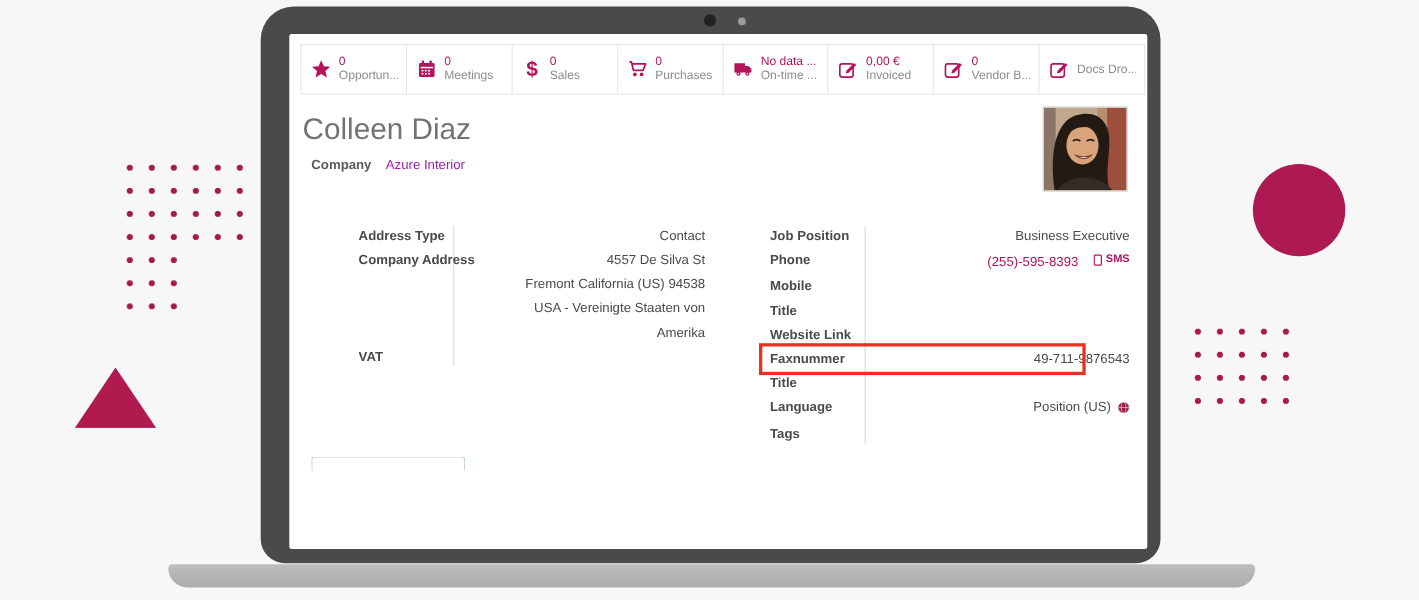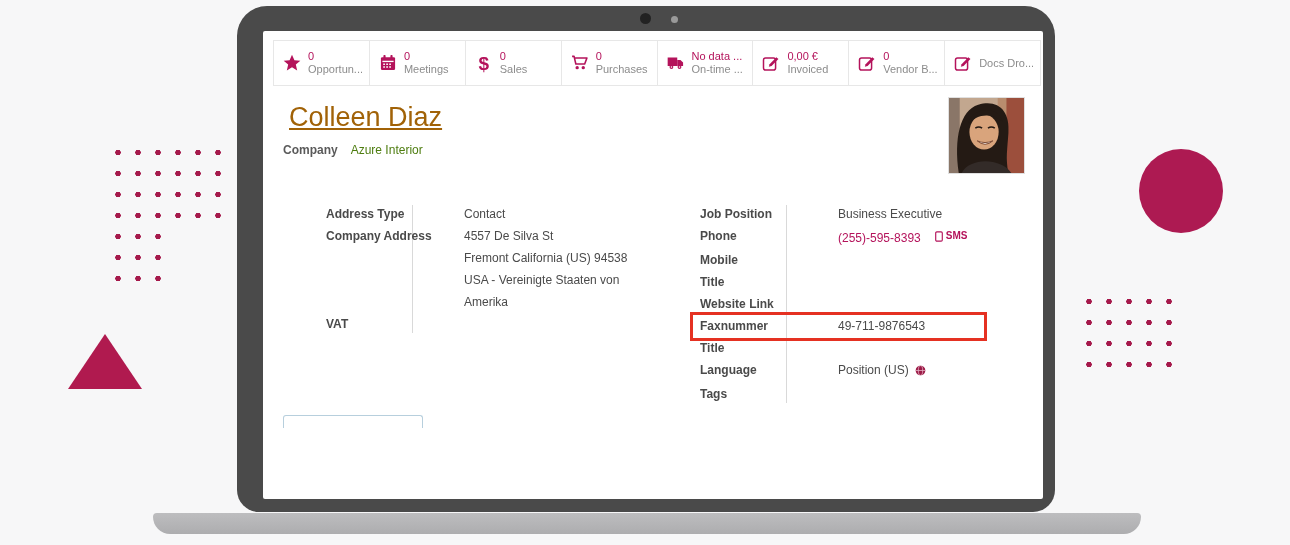--- a/index.html
+++ b/index.html
@@ -24,35 +24,35 @@
   
   .statrow { position:absolute; left:10px; top:9px; width:768px; height:46px; display:flex; border-top:1px solid #e7e7e7; border-bottom:1px solid #e7e7e7; border-right:1px solid #e7e7e7; background:#fff; }
   .stat { flex:1 1 0; display:flex; align-items:center; padding:0 7px; border-left:1px solid #e7e7e7; overflow:hidden; cursor:pointer; }
   .stat .ic { flex:0 0 22px; display:flex; align-items:center; justify-content:center; margin-right:5px; color:#b4135b; }
   .stat .txt { display:flex; flex-direction:column; justify-content:center; min-width:0; }
   .stat .val { color:#b4135b; font-size:11px; line-height:13px; white-space:nowrap; overflow:hidden; }
   .stat .lbl { color:#8c8c8c; font-size:11px; line-height:13px; white-space:nowrap; overflow:hidden; }
   .dollar { font-size:19px; font-weight:700; color:#b4135b; line-height:19px; }
 
   
-  .title { position:absolute; left:26px; top:70px; font-size:27px; line-height:32px; color:#a16207; font-weight:500;text-decoration:underline; }
+  .title { position:absolute; left:12px; top:70px; font-size:27px; line-height:32px; color:#737373; font-weight:500; }
   .subtitle { position:absolute; left:20px; top:112px; font-size:12px; color:#5a5a5a; }
   .subtitle .co-lbl { font-weight:700; margin-right:13px; }
-  .subtitle a { color:#4d7c0f; text-decoration:none; cursor:pointer; }
+  .subtitle a { color:#a21caf; text-decoration:none; cursor:pointer; }
   .avatar { position:absolute; left:685px; top:66px; width:77px; height:77px; border:1px solid #e0e0e0; background:#c2a78f; cursor:pointer; }
   .avatar svg { display:block; }
 
   
   .group { position:absolute; top:172px; font-size:12px; color:#4a4a4a; }
   .group-l { left:20px;  width:358px; }
   .group-r { left:394px; width:370px; }
   .group::before { content:""; position:absolute; left:129px; top:2px; bottom:2px; width:1px; background:#d9d9d9; }
   .frow { display:flex; min-height:22px; align-items:flex-start; position:relative;margin-left:43px; }
   .flabel { flex:0 0 129px; font-weight:700; line-height:22px; white-space:nowrap; overflow:hidden; }
-  .fvalue { flex:1 1 auto; padding-left:9px; line-height:22px; min-width:0; }
+  .fvalue { flex:1 1 auto; padding-left:9px; line-height:22px; min-width:0;text-align:right; }
   .fvalue.link, .fvalue a { color:#b4135b; text-decoration:none; cursor:pointer; }
   .addr-line { display:block; line-height:22px; }
   .sms { display:inline-flex; align-items:center; gap:3px; margin-left:14px; color:#b4135b; font-size:10px; font-weight:700; cursor:pointer; }
   .globe { display:inline-block; vertical-align:-2px; margin-left:6px; cursor:pointer; }
   .hl-box { position:absolute; left:-10px; top:-3px; width:297px; height:29px; border:3px solid #e53122; pointer-events:none; }
 
   .tab-sliver { position:absolute; left:20px; top:384px; width:140px; height:13px; border:1px solid #b7cfdd; border-bottom:none; border-radius:3px 3px 0 0; background:#fff; cursor:pointer; }
 </style>
 </head>
 <body>

